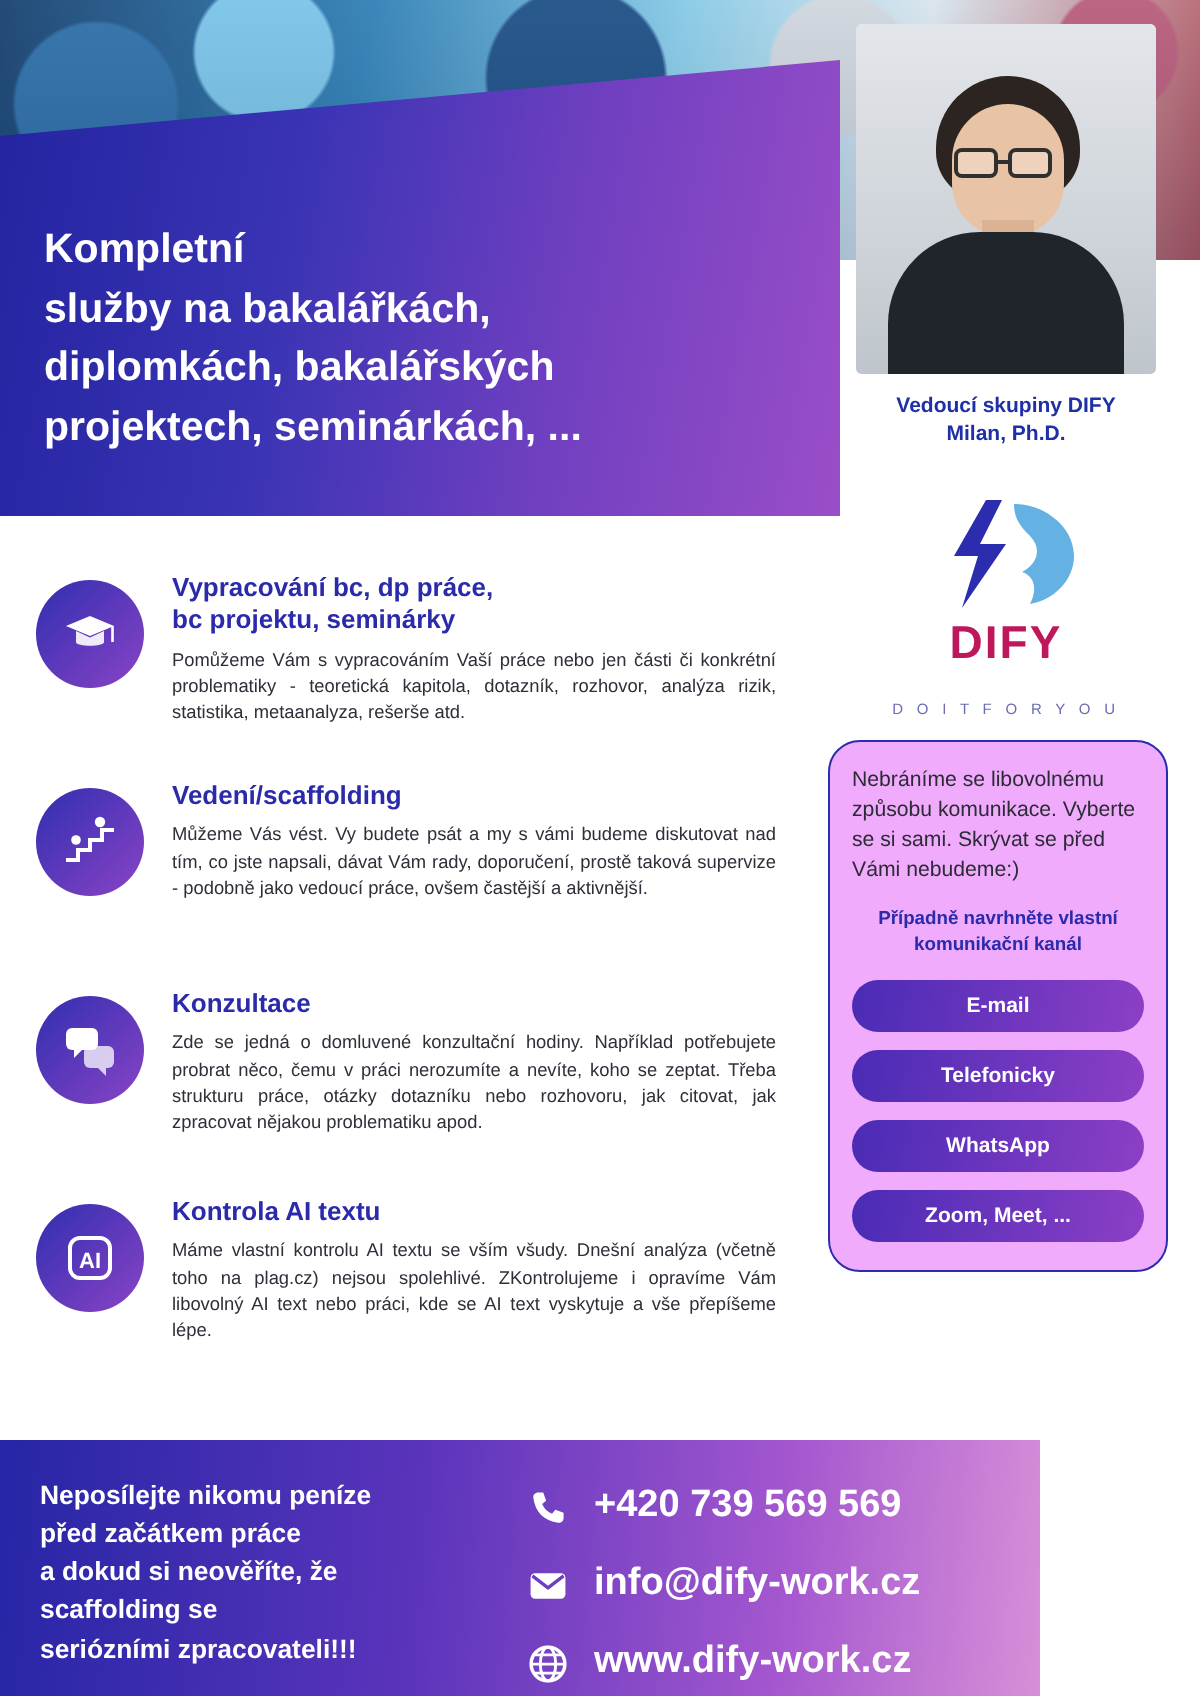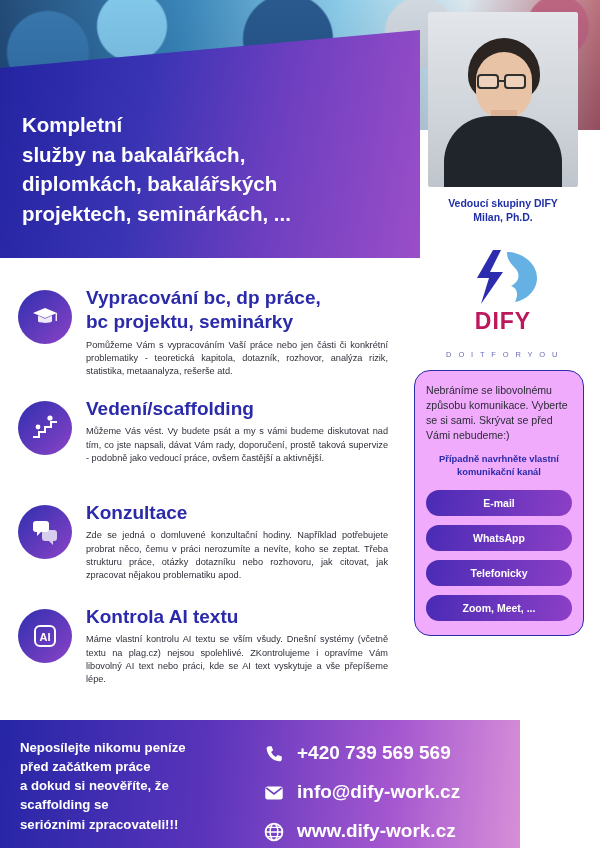--- a/index.html
+++ b/index.html
@@ -125,21 +125,21 @@
   .svc-icon {
     position: absolute; left: 0; top: 4px;
     width: 54px; height: 54px; border-radius: 50%;
     background: linear-gradient(135deg, #2f2fb0, #8b43c6);
     display: flex; align-items: center; justify-content: center;
   }
   .svc-icon svg { display: block; }
   .svc-body { margin-left: 68px; }
   .svc-title {
     color: #2a2aaa;
-    font-size: 19px;
+    font-size: 13px;
     font-weight: bold;
     line-height: 1.25;
     margin-bottom: 5px;
   }
   .svc-text {
     font-size: 9.2px;
     color: #2f2f3a;
     line-height: 1.45;
     text-align: justify;
   }
@@ -289,32 +289,32 @@
 
   <div class="svc">
     <div class="svc-icon">
       <svg width="30" height="30" viewBox="0 0 30 30">
         <rect x="5" y="5" width="20" height="20" rx="5" stroke="#fff" stroke-width="2" fill="none"></rect>
         <text x="15" y="20" font-family="Liberation Sans, sans-serif" font-size="11" font-weight="bold" fill="#fff" text-anchor="middle">AI</text>
       </svg>
     </div>
     <div class="svc-body">
       <div class="svc-title">Kontrola AI textu</div>
-      <div class="svc-text">Máme vlastní kontrolu AI textu se vším všudy. Dnešní systémy (včetně textu na plag.cz) nejsou spolehlivé. ZKontrolujeme i opravíme Vám libovolný AI text nebo práci, kde se AI text vyskytuje a vše přepíšeme lépe.</div>
+      <div class="svc-text">Máme vlastní kontrolu AI textu se vším všudy. Dnešní analýza (včetně toho na plag.cz) nejsou spolehlivé. ZKontrolujeme i opravíme Vám libovolný AI text nebo práci, kde se AI text vyskytuje a vše přepíšeme lépe.</div>
     </div>
   </div>
 
 </div>
 
 <div class="contact-box">
   <div class="cb-intro">Nebráníme se libovolnému způsobu komunikace. Vyberte se si sami. Skrývat se před Vámi nebudeme:)</div>
   <div class="cb-sub">Případně navrhněte vlastní komunikační kanál</div>
   <button class="cb-btn">E-mail</button>
+  <button class="cb-btn">Telefonicky</button>
   <button class="cb-btn">WhatsApp</button>
-  <button class="cb-btn">Telefonicky</button>
   <button class="cb-btn">Zoom, Meet, ...</button>
 </div>
 
 <div class="footer">
   <div class="footer-left">
     <div>Neposílejte nikomu peníze</div>
     <div>před začátkem práce</div>
     <div>a dokud si neověříte, že</div>
     <div>scaffolding se</div>
     <div>seriózními zpracovateli!!!</div>

